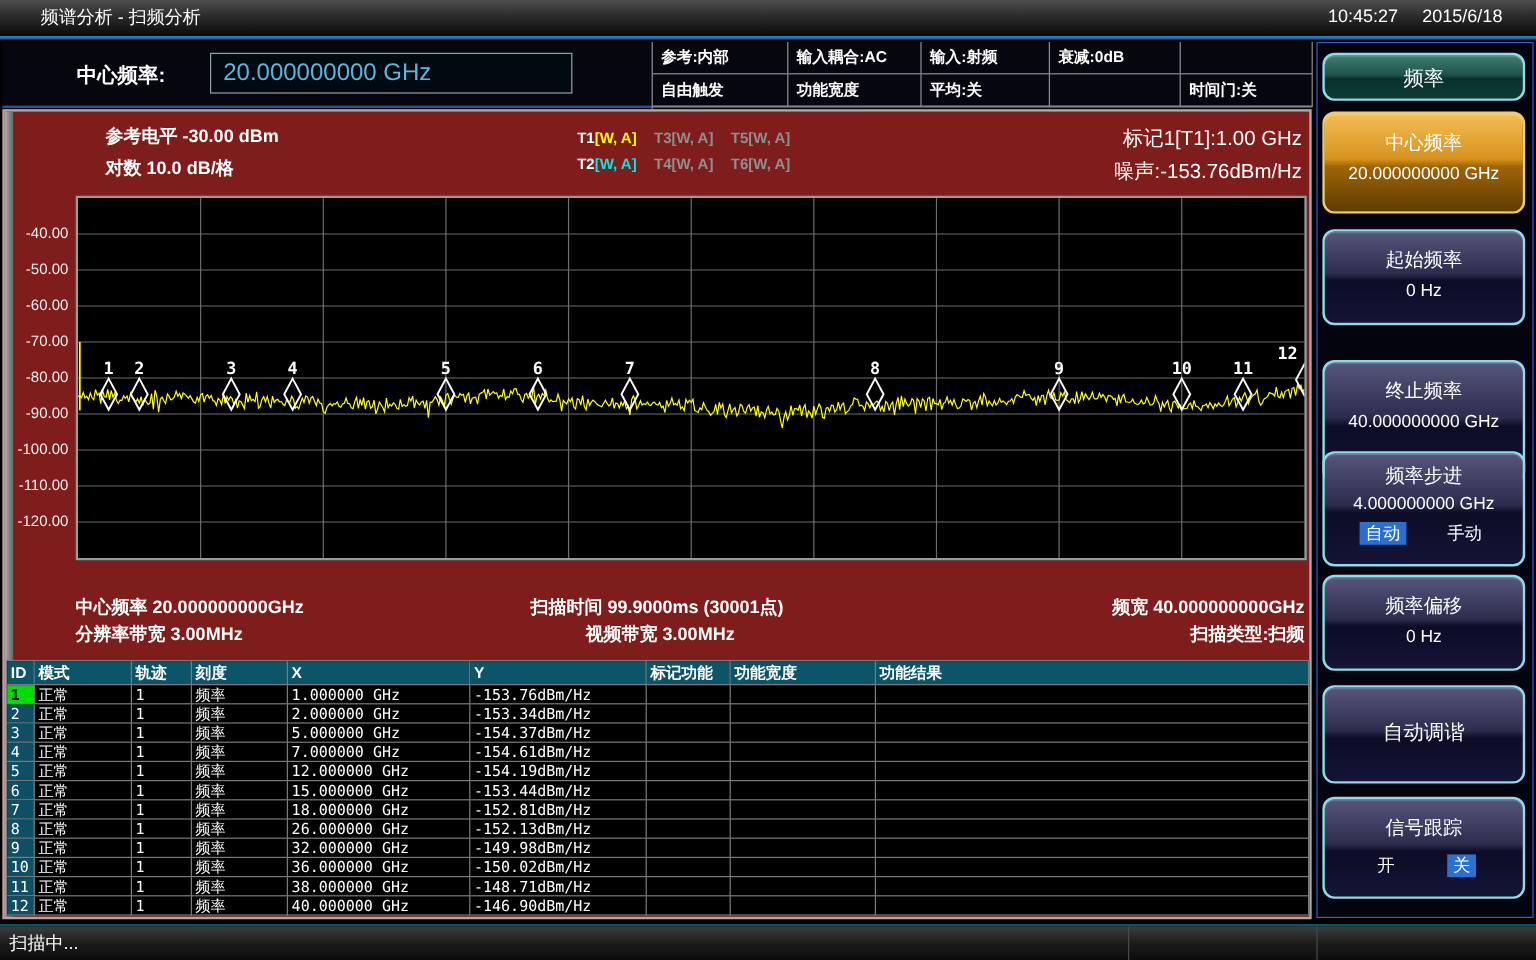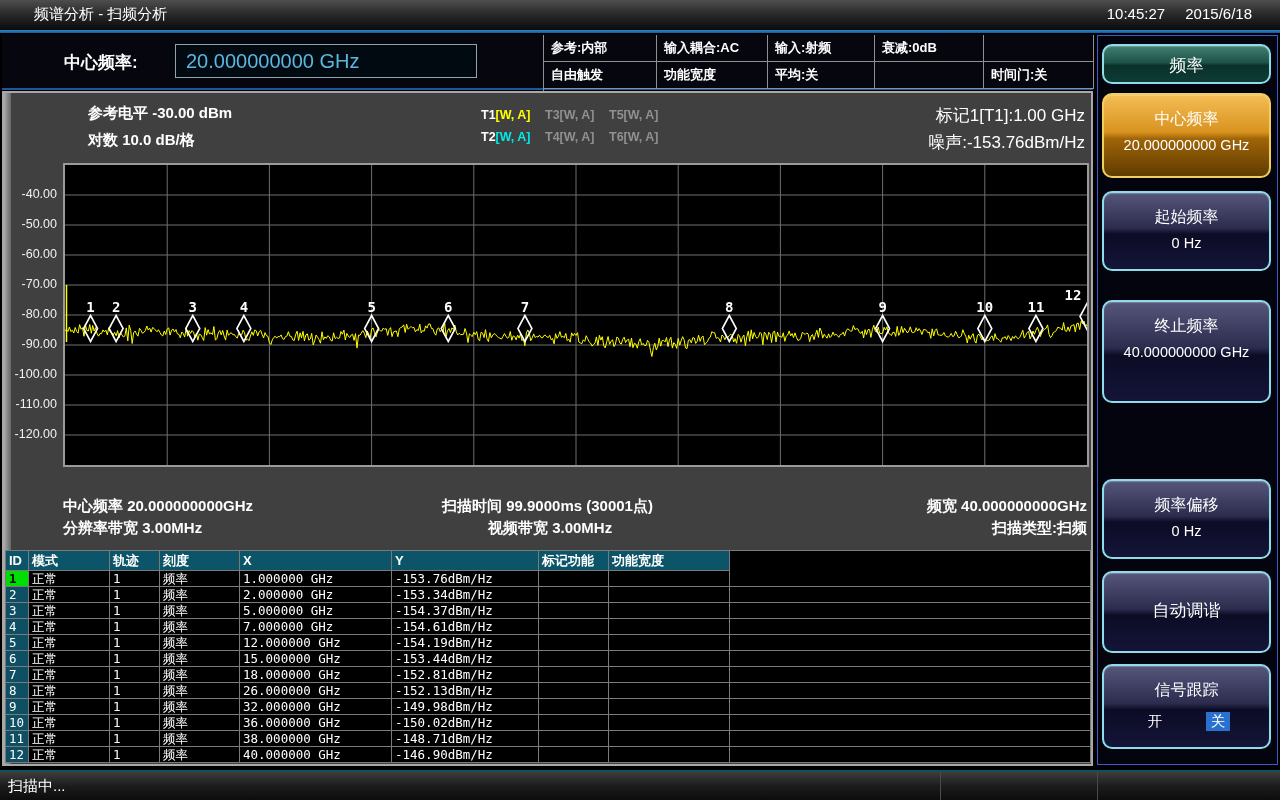--- a/index.html
+++ b/index.html
@@ -27,21 +27,21 @@
     font-size:20px; line-height:32px; padding-left:10px; white-space:nowrap; }
   .status-grid { position:absolute; left:541px; top:0; width:550px; height:64px;
     display:grid; grid-template-columns:113px 111px 107px 109px 110px;
     grid-auto-rows:27px; border-left:1px solid #8f8f8f; }
   .status-cell { border-right:1px solid #8f8f8f; border-bottom:1px solid #8f8f8f;
     font-size:13px; font-weight:bold; padding-left:7px; line-height:26px;
     white-space:nowrap; overflow:hidden; }
 
   
   .main-box { position:absolute; left:2px; top:91px; width:1091px; height:675px;
-    background:#404040; border:2px solid #a8a8a8; }
+    background:#7f1d1d; border:2px solid #a8a8a8; }
   .gutter { position:absolute; left:0; top:0; width:7px; height:100%;
     background:linear-gradient(90deg,#ababab,#666); }
   .ref-level { position:absolute; left:84px; top:11px; font-size:15px; font-weight:bold; }
   .scale-txt { position:absolute; left:84px; top:38px; font-size:15px; font-weight:bold; }
   .trace-ind { position:absolute; left:477px; top:15px; }
   .ti-row { display:flex; height:22px; }
   .ti { width:64px; font-size:12.5px; font-weight:bold; white-space:nowrap; }
   .readout { position:absolute; right:6px; top:11px; text-align:right; font-size:17px; }
   .readout .r2 { margin-top:4px; }
 
@@ -235,20 +235,21 @@
   <div class="marker-table">
     <div class="mt-row header">
       <div class="mt-cell c0">ID</div>
       <div class="mt-cell c1">模式</div>
       <div class="mt-cell c2">轨迹</div>
       <div class="mt-cell c3">刻度</div>
       <div class="mt-cell c4">X</div>
       <div class="mt-cell c5">Y</div>
       <div class="mt-cell c6">标记功能</div>
       <div class="mt-cell c7">功能宽度</div>
+      <div class="mt-cell c8">功能结果</div>
     </div>
     <div>
         <div class="mt-row">
           <div class="mt-cell c0 id-cell active">1</div>
           <div class="mt-cell c1">正常</div>
           <div class="mt-cell c2">1</div>
           <div class="mt-cell c3">频率</div>
           <div class="mt-cell c4">1.000000 GHz</div>
           <div class="mt-cell c5">-153.76dBm/Hz</div>
           <div class="mt-cell c6"></div>
@@ -388,20 +389,28 @@
     <div class="l1">中心频率</div>
     <div class="l2">20.000000000 GHz</div>
   </div>
   <div class="sbtn navy b-start">
     <div class="l1">起始频率</div>
     <div class="l2">0 Hz</div>
   </div>
   <div class="sbtn navy b-stop">
     <div class="l1">终止频率</div>
     <div class="l2">40.000000000 GHz</div>
+  </div>
+  <div class="sbtn navy b-step">
+    <div class="l1">频率步进</div>
+    <div class="l2">4.000000000 GHz</div>
+    <div class="toggle">
+      <span class="chip sel">自动</span>
+      <span class="chip">手动</span>
+    </div>
   </div>
   <div class="sbtn navy b-offset">
     <div class="l1">频率偏移</div>
     <div class="l2">0 Hz</div>
   </div>
   <div class="sbtn navy b-tune">
     <div class="l1">自动调谐</div>
   </div>
   <div class="sbtn navy b-track">
     <div class="l1">信号跟踪</div>

